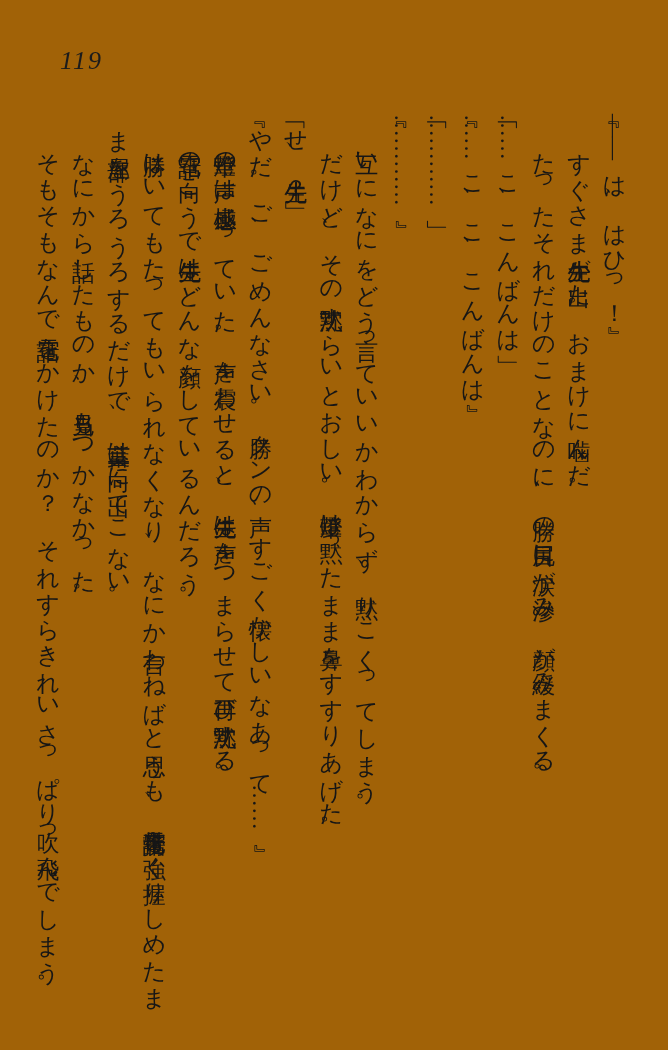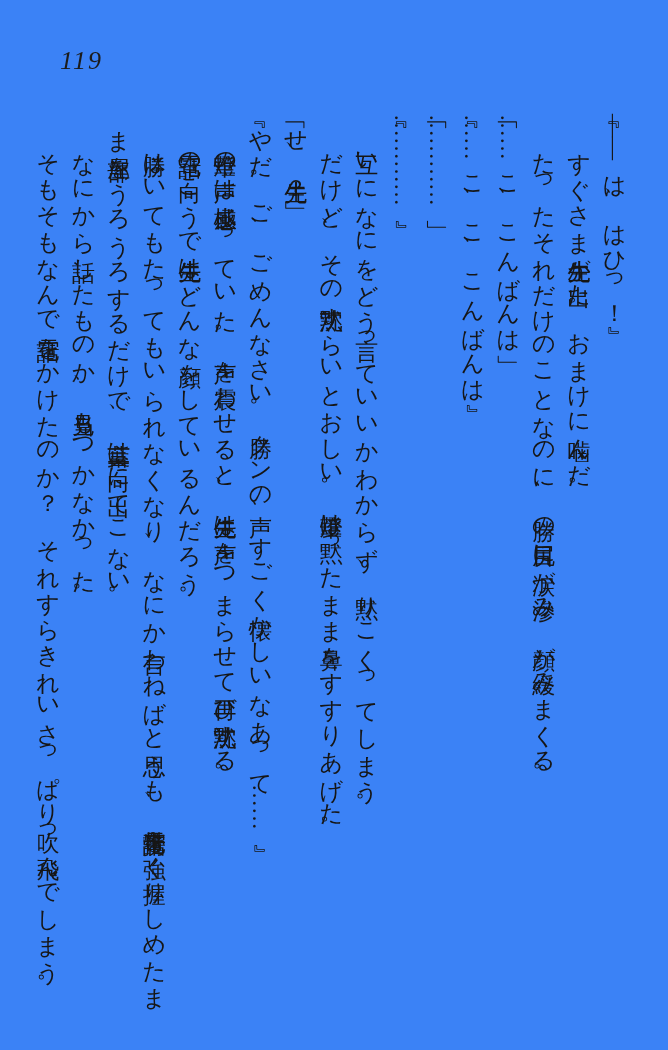--- a/index.html
+++ b/index.html
@@ -4,21 +4,21 @@
 <style>
   html,body{margin:0;padding:0;}
   body{
     width:668px;height:1050px;
     background:#e9e9e7;
     font-family:"Liberation Serif","DejaVu Serif",serif;
   }
   .page{
     position:relative;
     width:668px;height:1050px;
-    background:#3b82f6;
+    background:#a16207;
     overflow:hidden;
     color:#161616;
   }
   .page-number{
     position:absolute;
     top:46px;left:60px;
     font-family:"Liberation Serif","DejaVu Serif",serif;
     font-style:italic;
     font-size:26px;
     letter-spacing:2px;

